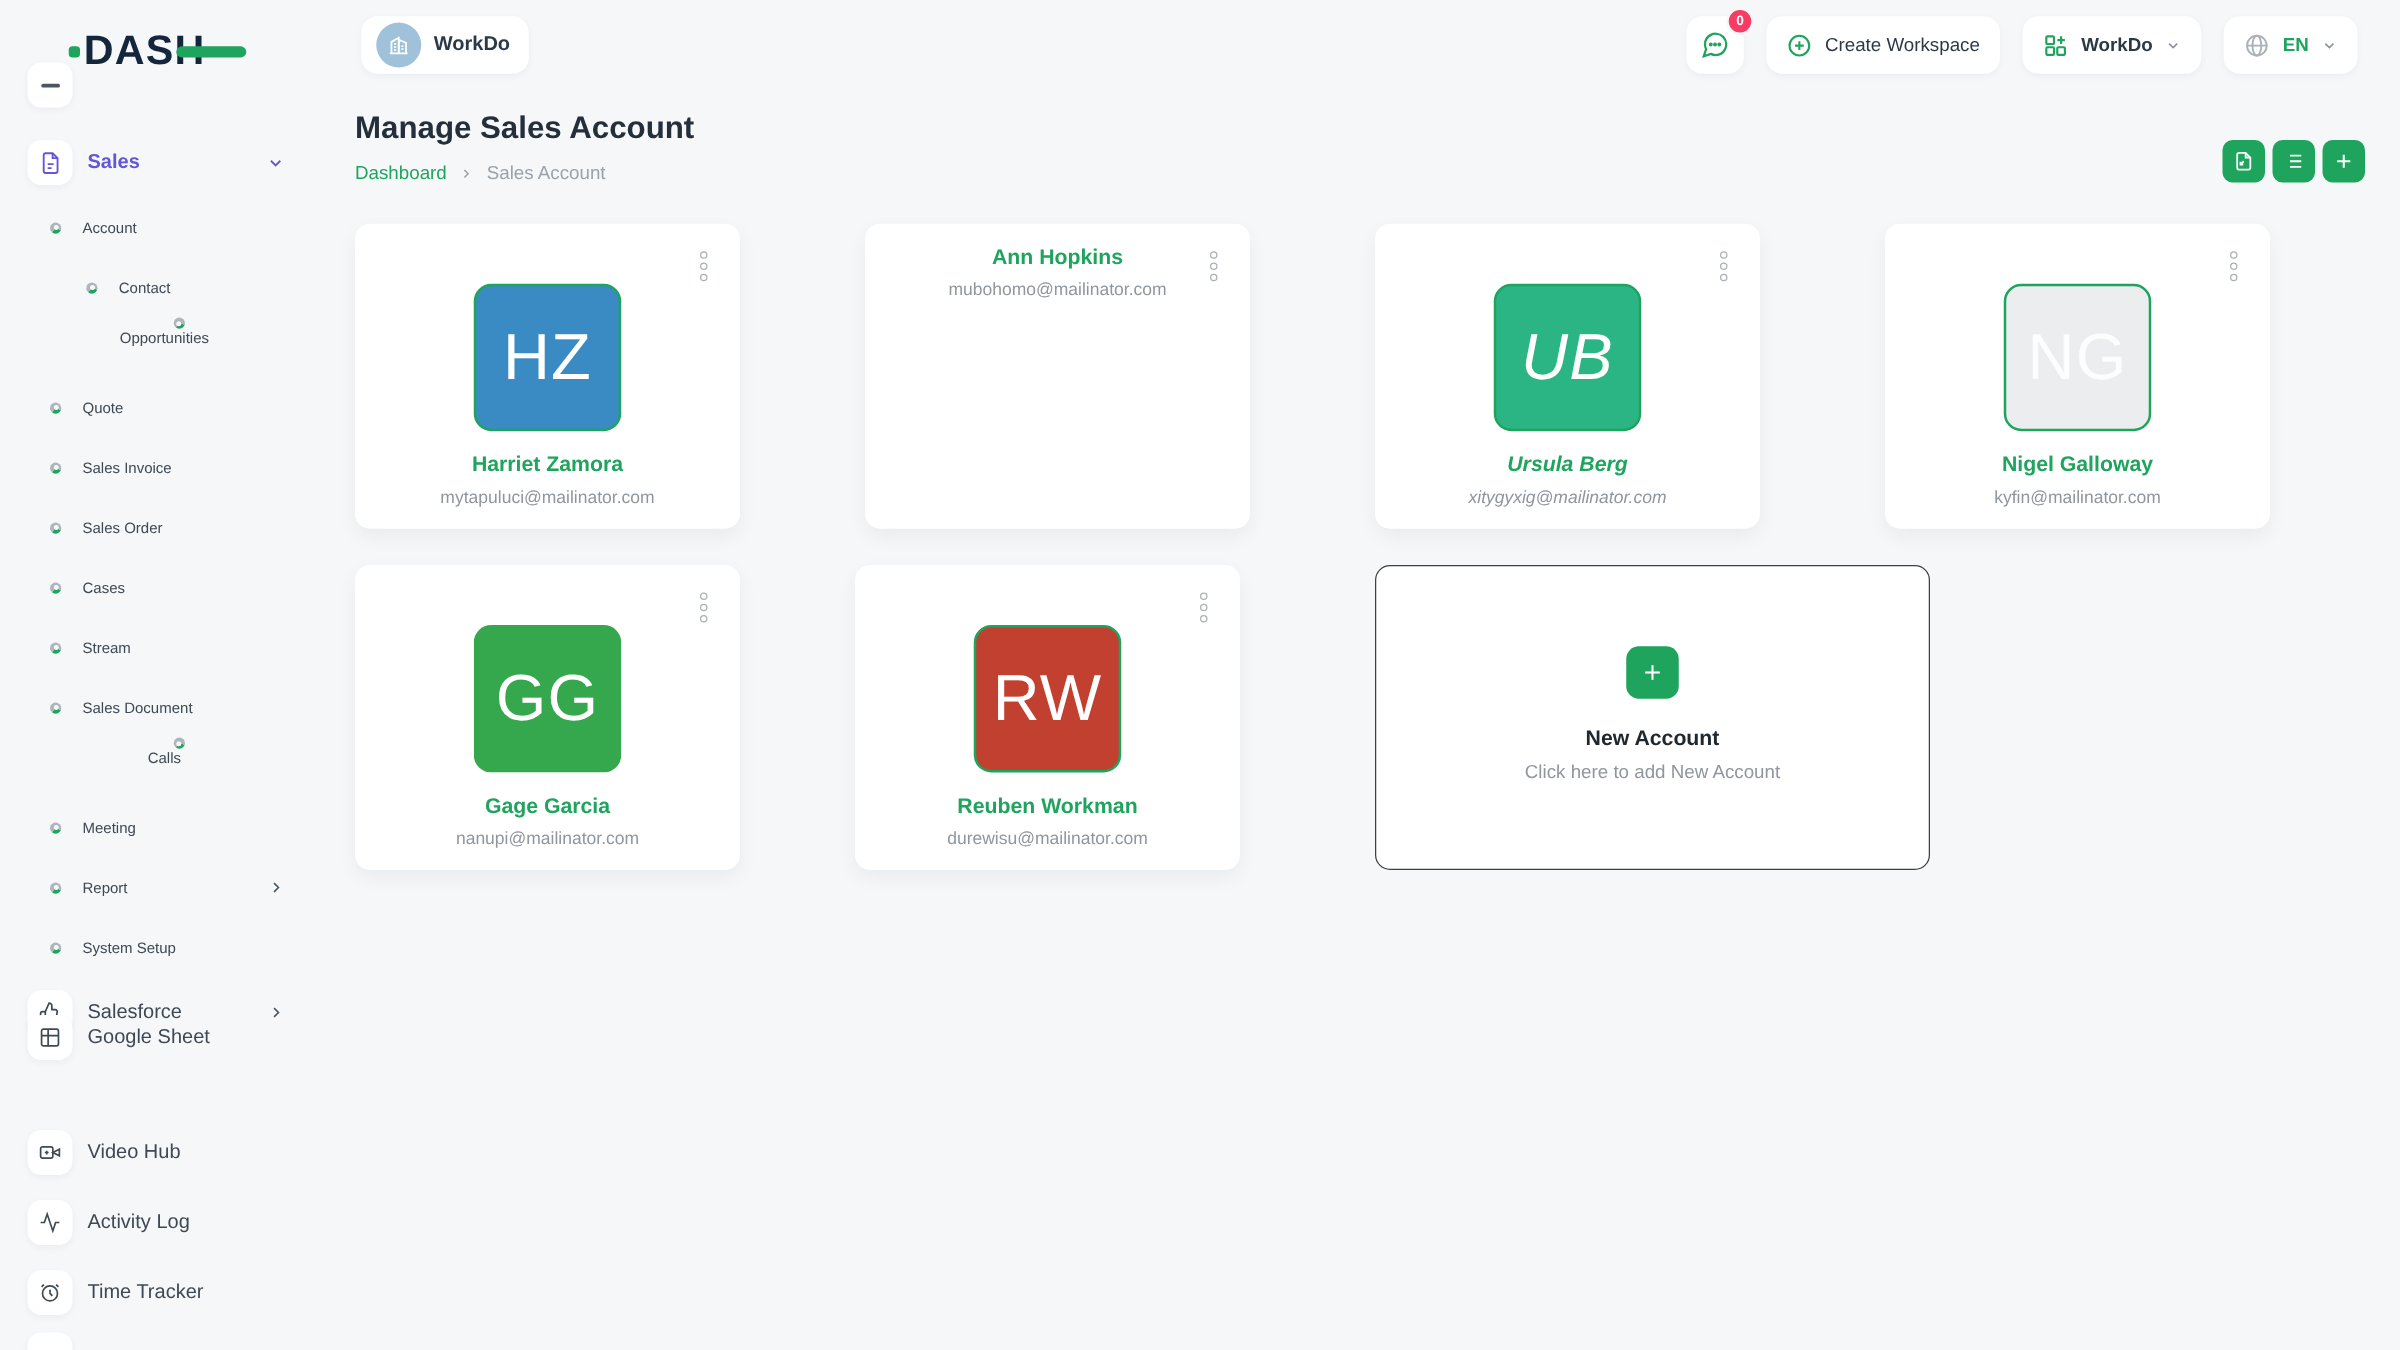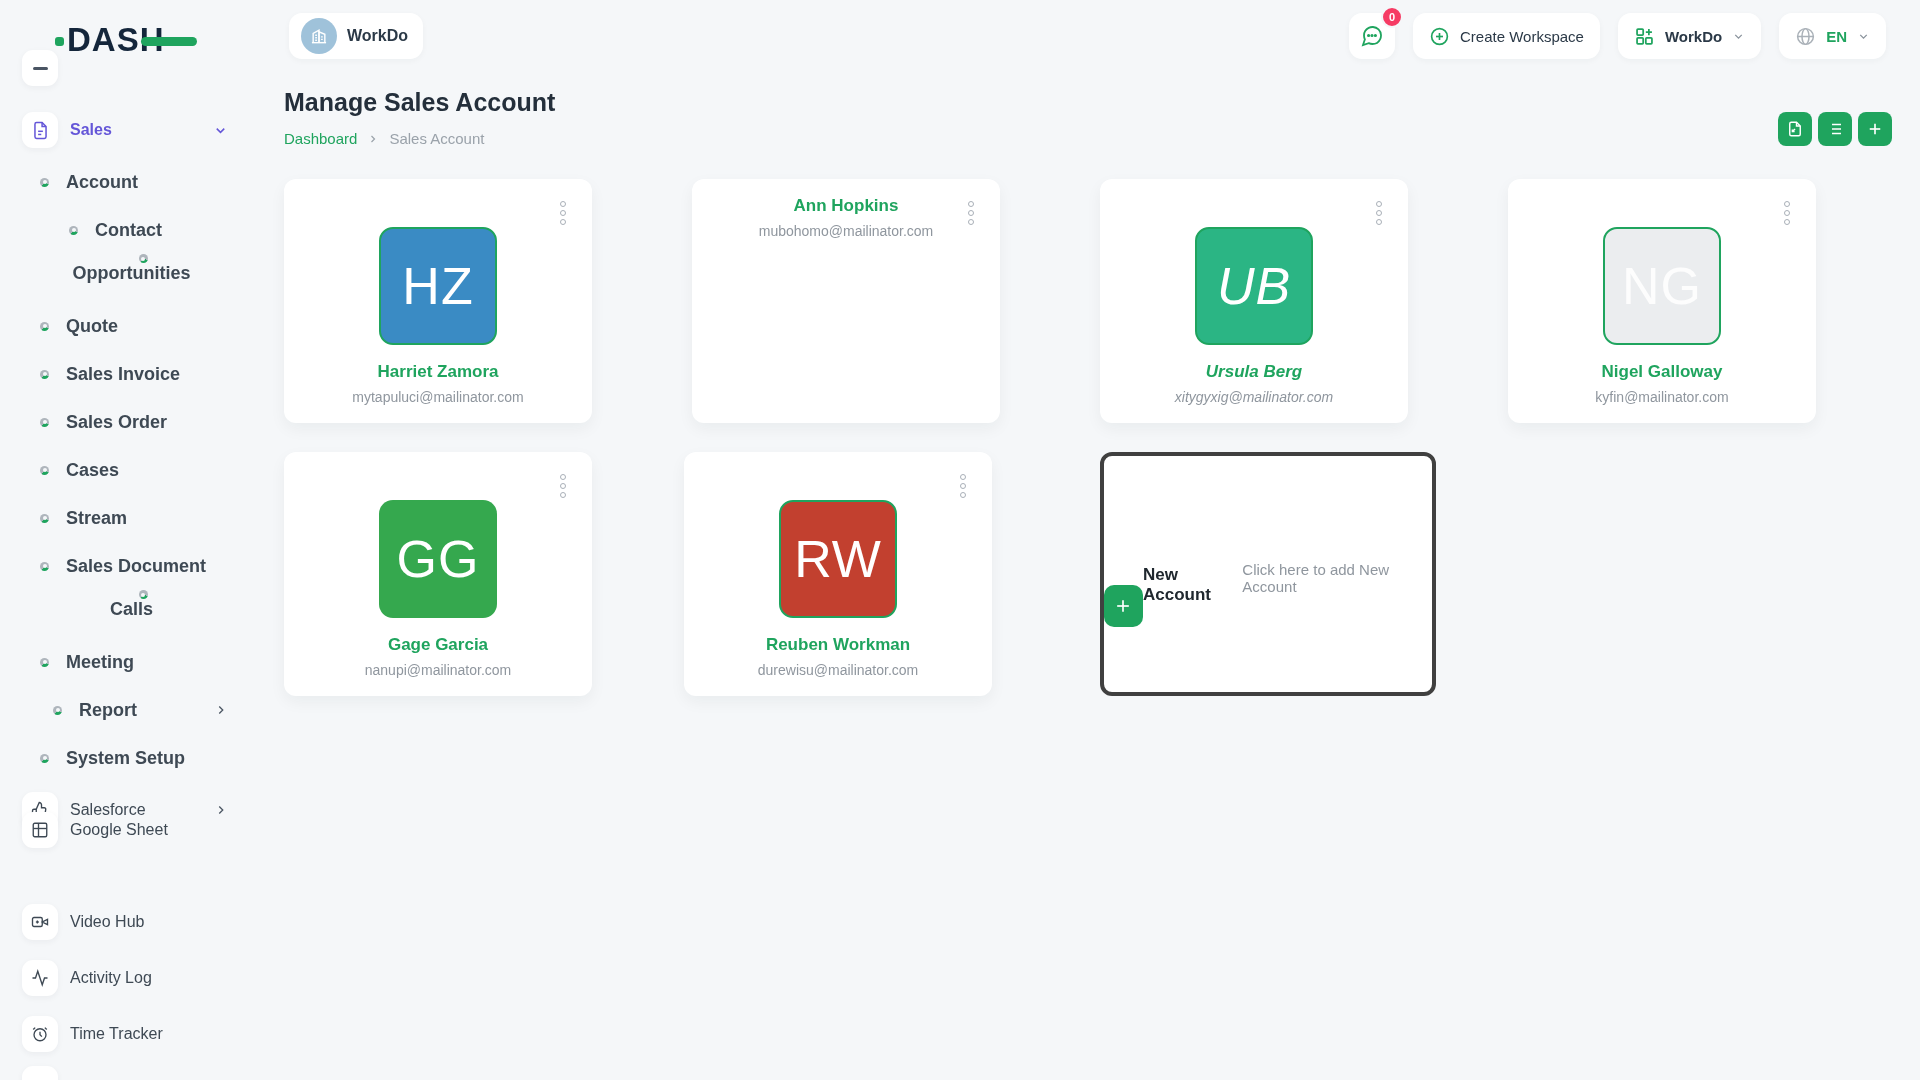--- a/index.html
+++ b/index.html
@@ -32,41 +32,41 @@
 
   .side-row { position:absolute; left:0; width:246px; height:48px; display:flex; align-items:center; cursor:pointer; }
   .side-row .icon-box { margin-left:22px; }
   .side-row .row-label { margin-left:12px; font-size:16px; color:#3e4954; }
   .side-row.active .row-label { color:#6456d8; font-weight:700; }
   .side-chevron { position:absolute; right:18px; }
 
   .sub-item { position:absolute; left:0; width:246px; height:48px; display:flex; align-items:center; cursor:pointer; }
   .bullet { margin-left:40px; width:9px; height:9px; border-radius:50%; background:conic-gradient(from 110deg,#1fa45e 0 110deg,#aeb5bc 110deg 360deg); position:relative; flex:0 0 auto; }
   .bullet::after { content:''; position:absolute; inset:2.5px; border-radius:50%; background:#f5f7f9; }
-  .sub-label { margin-left:17px; font-size:18px; color:#3e4954;font-weight:bold; }
+  .sub-label { margin-left:17px; font-size:12px; color:#3e4954; }
 
   
   .page-title { position:absolute; left:284px; top:88px; font-size:25px; font-weight:700; color:#242f3b; }
   .breadcrumb { position:absolute; left:284px; top:130px; display:flex; align-items:center; gap:10px; font-size:15px; }
   .crumb-root { color:#1fa45e; cursor:pointer; }
   .crumb-current { color:#9aa2aa; }
 
   .header-actions { position:absolute; right:28px; top:112px; display:flex; gap:6px; }
   .act-btn { width:34px; height:34px; border-radius:8px; background:#1fa45e; display:flex; align-items:center; justify-content:center; cursor:pointer; border:none; }
 
   
   .grid { position:absolute; left:284px; top:179px; width:1609px; }
   .card { position:absolute; width:308px; height:244px; background:#ffffff; border-radius:12px; box-shadow:0 6px 16px rgba(25,35,45,0.05); display:flex; flex-direction:column; align-items:center; }
   .kebab { position:absolute; top:20px; right:24px; display:flex; flex-direction:column; gap:3px; cursor:pointer; padding:2px; }
   .kebab span { width:6px; height:6px; border-radius:50%; border:1.6px solid #a9b0b8; background:transparent; }
   .avatar { margin-top:48px; width:118px; height:118px; border-radius:14px; border:2px solid transparent; display:flex; align-items:center; justify-content:center; font-size:52px; color:#ffffff; letter-spacing:1px; }
   .acc-name { margin-top:17px; font-size:17px; font-weight:700; color:#1fa45e; cursor:pointer; }
   .acc-email { margin-top:7px; font-size:14px; color:#8f969e; }
 
-  .new-card { position:absolute; width:336px; height:244px; background:#ffffff; border-radius:12px; border:4px solid #404040; display:flex; flex-direction:row; align-items:center; cursor:pointer; }
+  .new-card { position:absolute; width:444px; height:244px; background:#ffffff; border-radius:12px; border:1px solid #404040; display:flex; flex-direction:column; align-items:center; cursor:pointer; }
   .new-plus { margin-top:64px; width:42px; height:42px; border-radius:10px; background:#1fa45e; display:flex; align-items:center; justify-content:center; }
   .new-title { margin-top:22px; font-size:17px; font-weight:700; color:#20282f; }
   .new-sub { margin-top:8px; font-size:15px; color:#8f969e; }
 </style>
 </head>
 <body>
 
 <div class="topbar">
   <div class="logo">
     <span class="logo-text">DASH</span>
@@ -194,21 +194,21 @@
       <span class="sub-label">Sales Document</span>
     </div>
   <div class="sub-item" style="top:540px;flex-direction:column;">
       <span class="bullet"></span>
       <span class="sub-label">Calls</span>
     </div>
   <div class="sub-item" style="top:588px;">
       <span class="bullet"></span>
       <span class="sub-label">Meeting</span>
     </div>
-  <div class="sub-item" style="top:636px;padding-left:13px;">
+  <div class="sub-item" style="top:636px;">
       <span class="bullet"></span>
       <span class="sub-label">Report</span>
     <svg class="side-chevron" width="14" height="14" viewBox="0 0 24 24" fill="none" stroke="#4a5563" stroke-width="2.2">
         <polyline points="9 6 15 12 9 18"></polyline>
       </svg>
   </div>
   <div class="sub-item" style="top:684px;">
       <span class="bullet"></span>
       <span class="sub-label">System Setup</span>
     </div>

